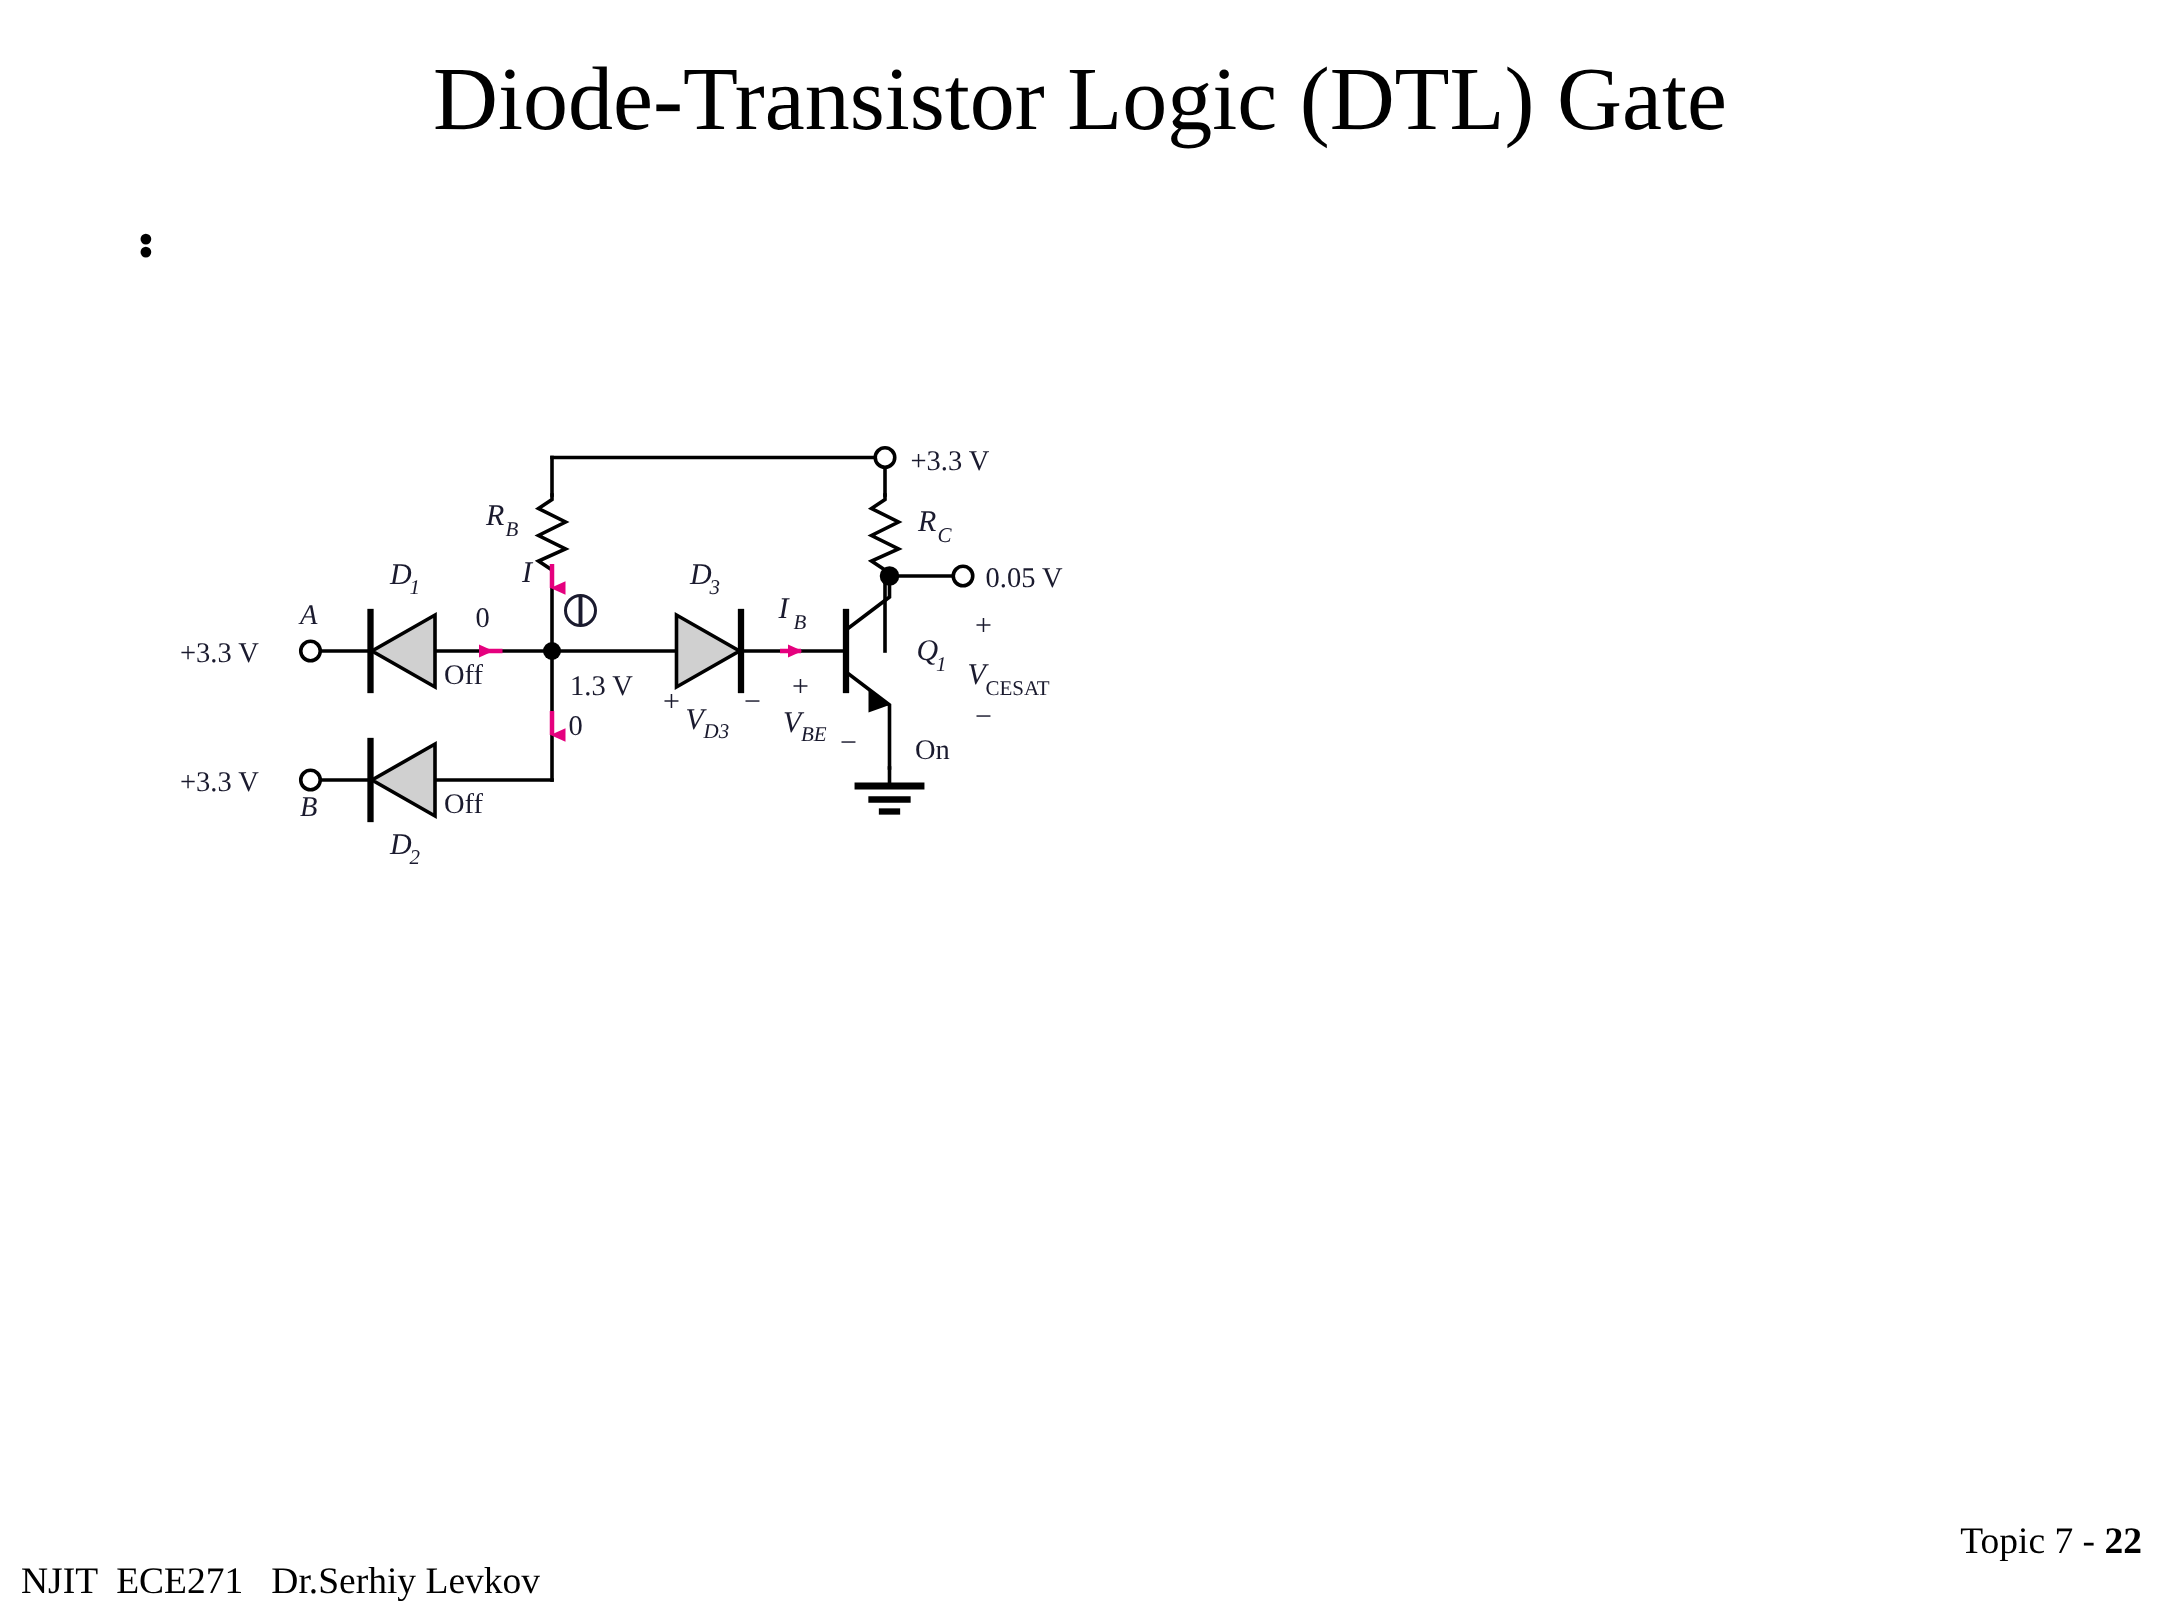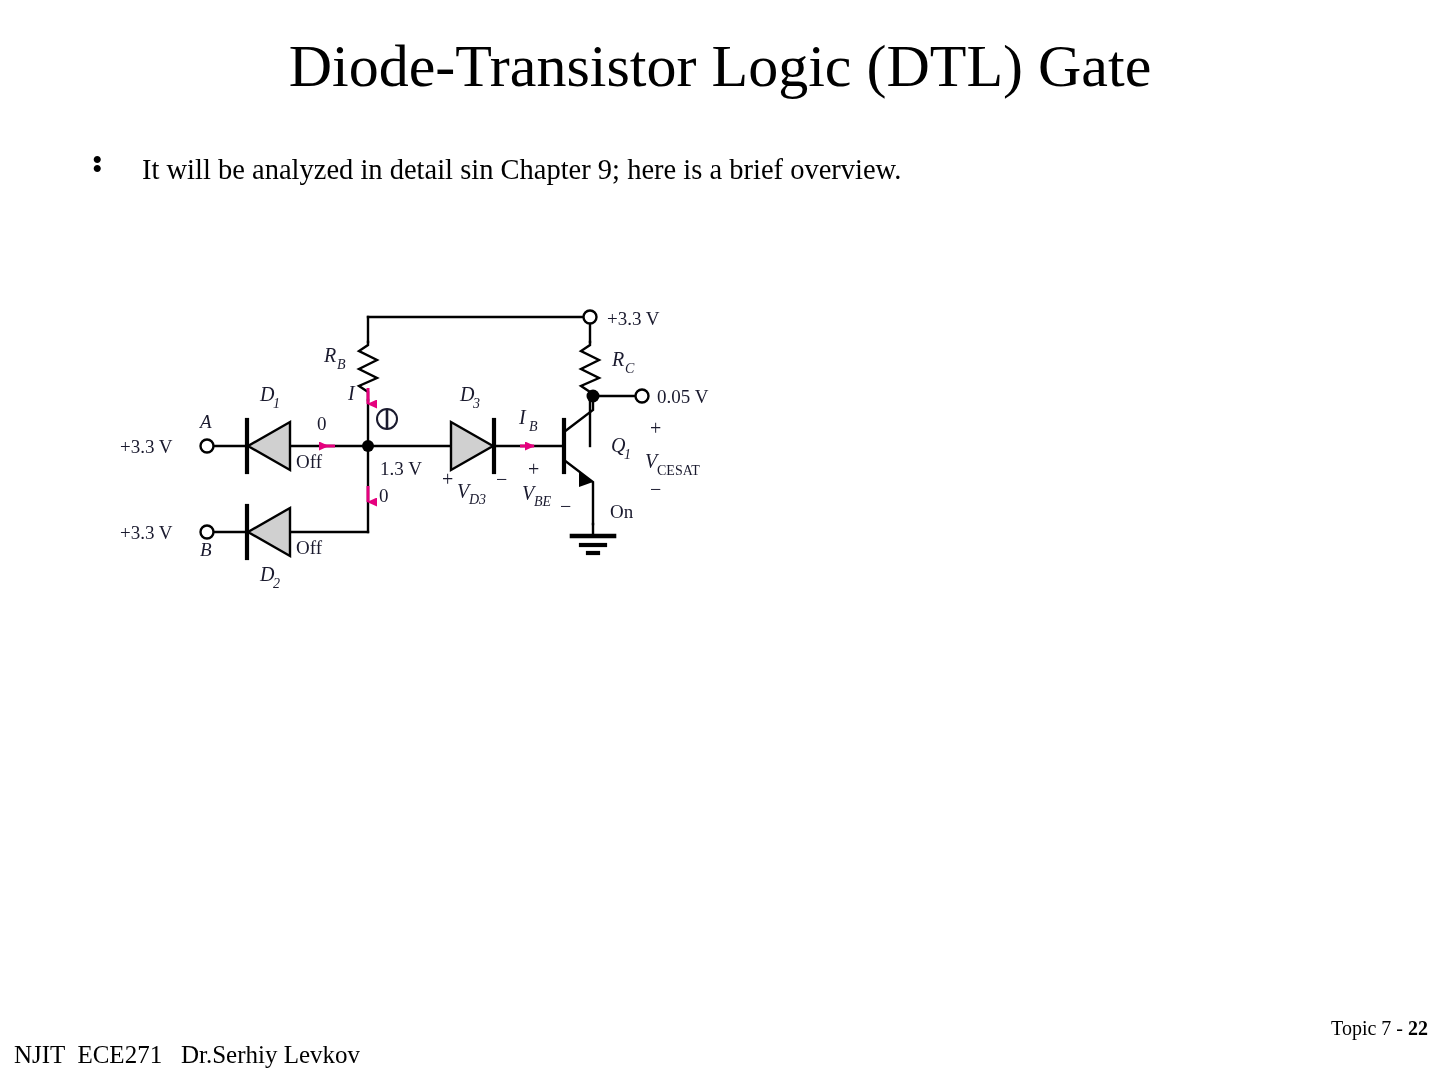--- a/index.html
+++ b/index.html
@@ -52,21 +52,21 @@
     line-height: 38px;
   }
   .bullet-text b {
     font-weight: bold;
   }
 
   
   #circuit-figure {
     position: absolute;
     left: 120px;
-    top: 300px;
+    top: 288px;
     width: 620px;
     height: 292px;
     text-decoration: underline;
   }
   #circuit-svg {
     display: block;
     width: 620px;
     height: 292px;
   }
 
@@ -76,42 +76,41 @@
     left: 14px;
     top: 1040px;
     font-size: 25px;
     line-height: 30px;
     white-space: pre;
   }
   #footer-right {
     position: absolute;
     right: 12px;
     top: 1014px;
-    font-size: 20px;
+    font-size: 25px;
     line-height: 28px;
     white-space: pre;
   }
   #footer-right .page-num {
     font-weight: bold;
   }
 </style>
 </head>
 <body>
 
 <div id="slide-title">Diode-Transistor Logic (DTL) Gate</div>
 
 <div id="bullet-list">
 
   <div class="bullet-item">
     <span class="bullet-marker">•</span>
   </div>
 
   <div class="bullet-item">
     <span class="bullet-marker">•</span>
-    <span class="bullet-text"><span>It will be analyzed in detail sin Chapter 9; here is a brief overview.</span></span>
   </div>
 
 </div>
 
 <div id="circuit-figure">
 <svg id="circuit-svg" viewBox="0 0 620 292" xmlns="http://www.w3.org/2000/svg">
 
   <defs>
     <marker id="pinkArrowDown" markerWidth="9" markerHeight="10" refX="4.5" refY="9" orient="auto" markerUnits="userSpaceOnUse">
       <path d="M0,0 L9,0 L4.5,10 Z" fill="#e5007e"></path>

